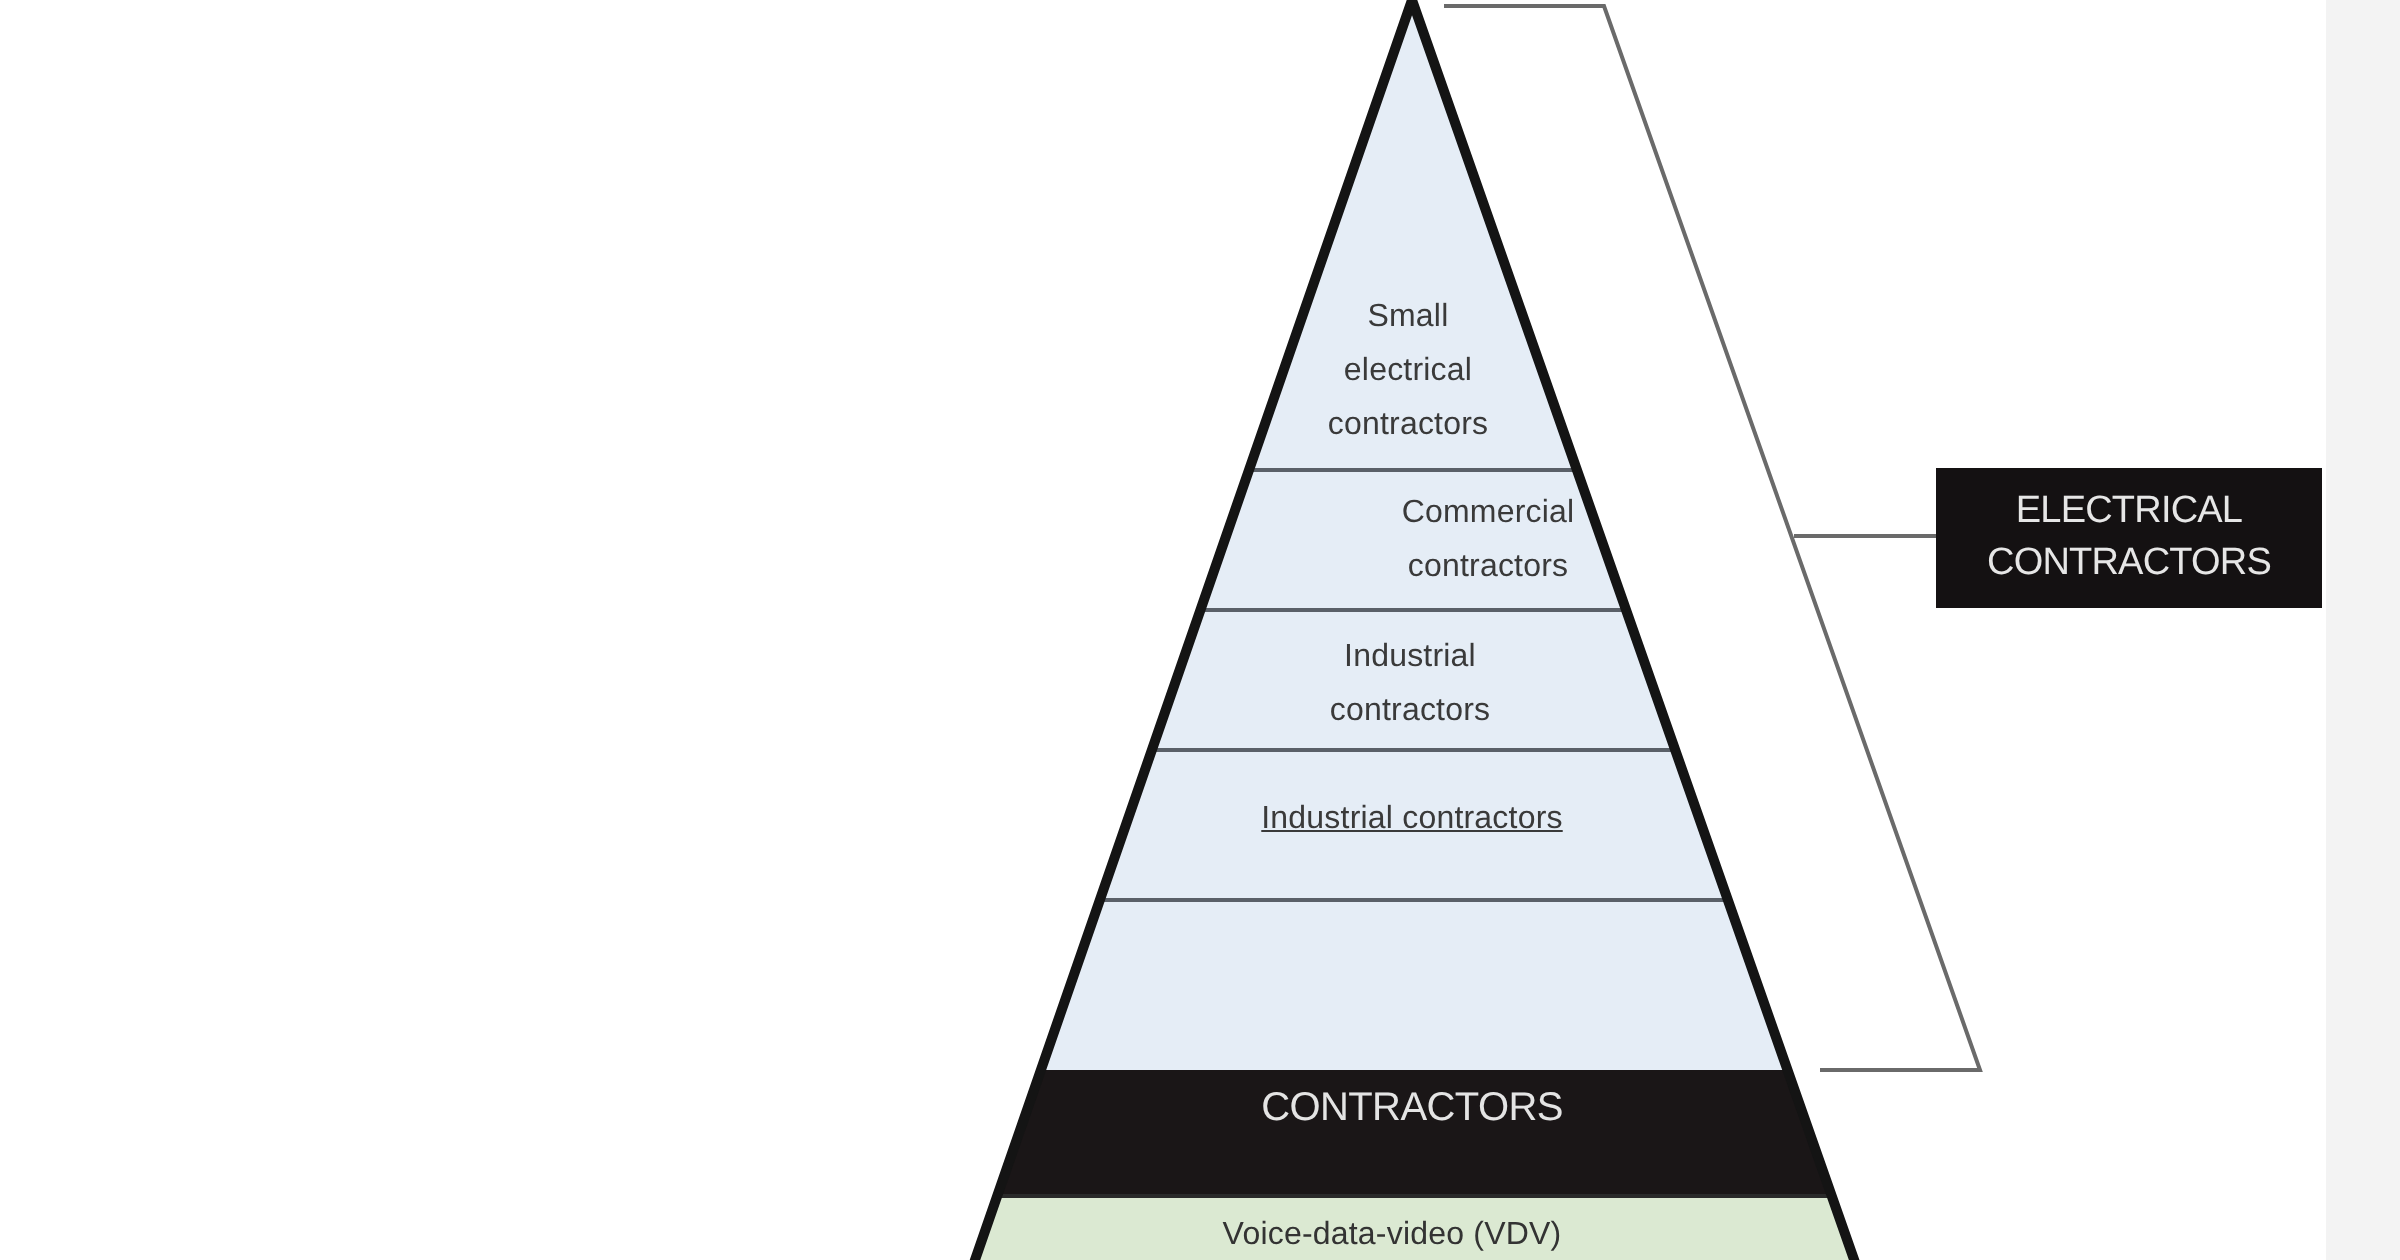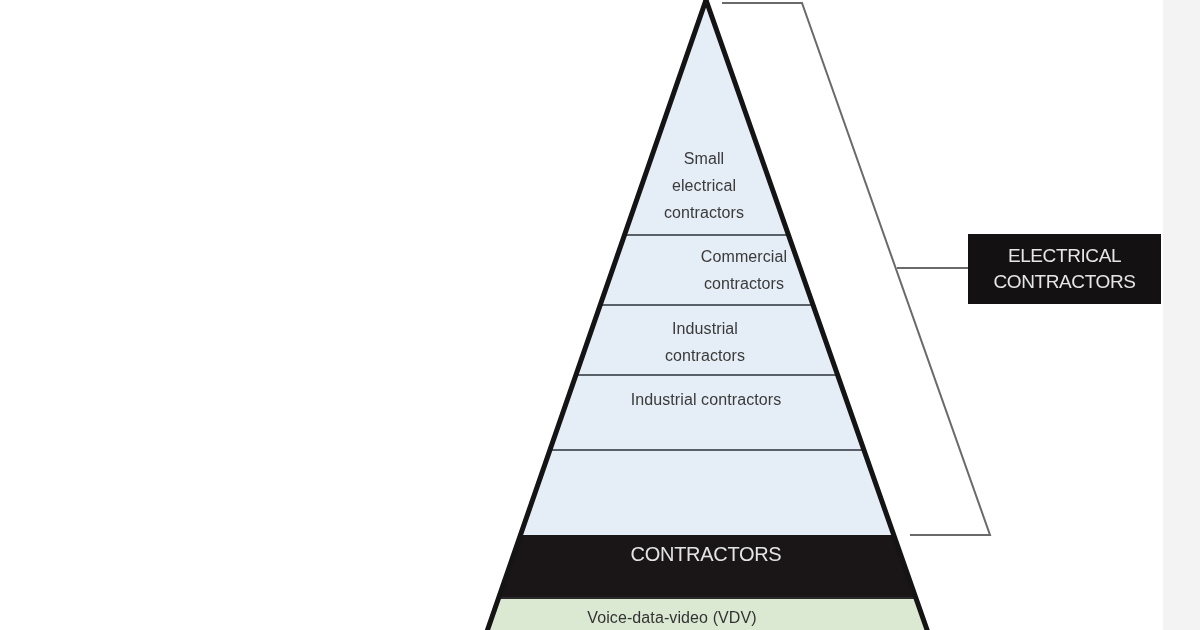--- a/index.html
+++ b/index.html
@@ -78,28 +78,28 @@
 <div class="layer-label" style="left:704px; top:243px;margin-left:40px;">
   <div>Commercial</div>
   <div>contractors</div>
 </div>
 
 <div class="layer-label" style="left:705px; top:315px;">
   <div>Industrial</div>
   <div>contractors</div>
 </div>
 
-<div class="layer-label" style="left:706px; top:386px;">
+<div class="layer-label" style="left:706px; top:396px;text-decoration:underline;">
   <div>Industrial contractors</div>
 </div>
 
 <div class="layer-label dark" style="left:706px; top:540px;">
   <div>CONTRACTORS</div>
 </div>
 
-<div class="layer-label green" style="left:672px; top:604px;">
+<div class="layer-label green" style="left:696px; top:604px;">
   <div>Voice-data-video (VDV)</div>
 </div>
 
 <div class="side-label">
   <div>ELECTRICAL</div>
   <div>CONTRACTORS</div>
 </div>
 
 </body></html>

